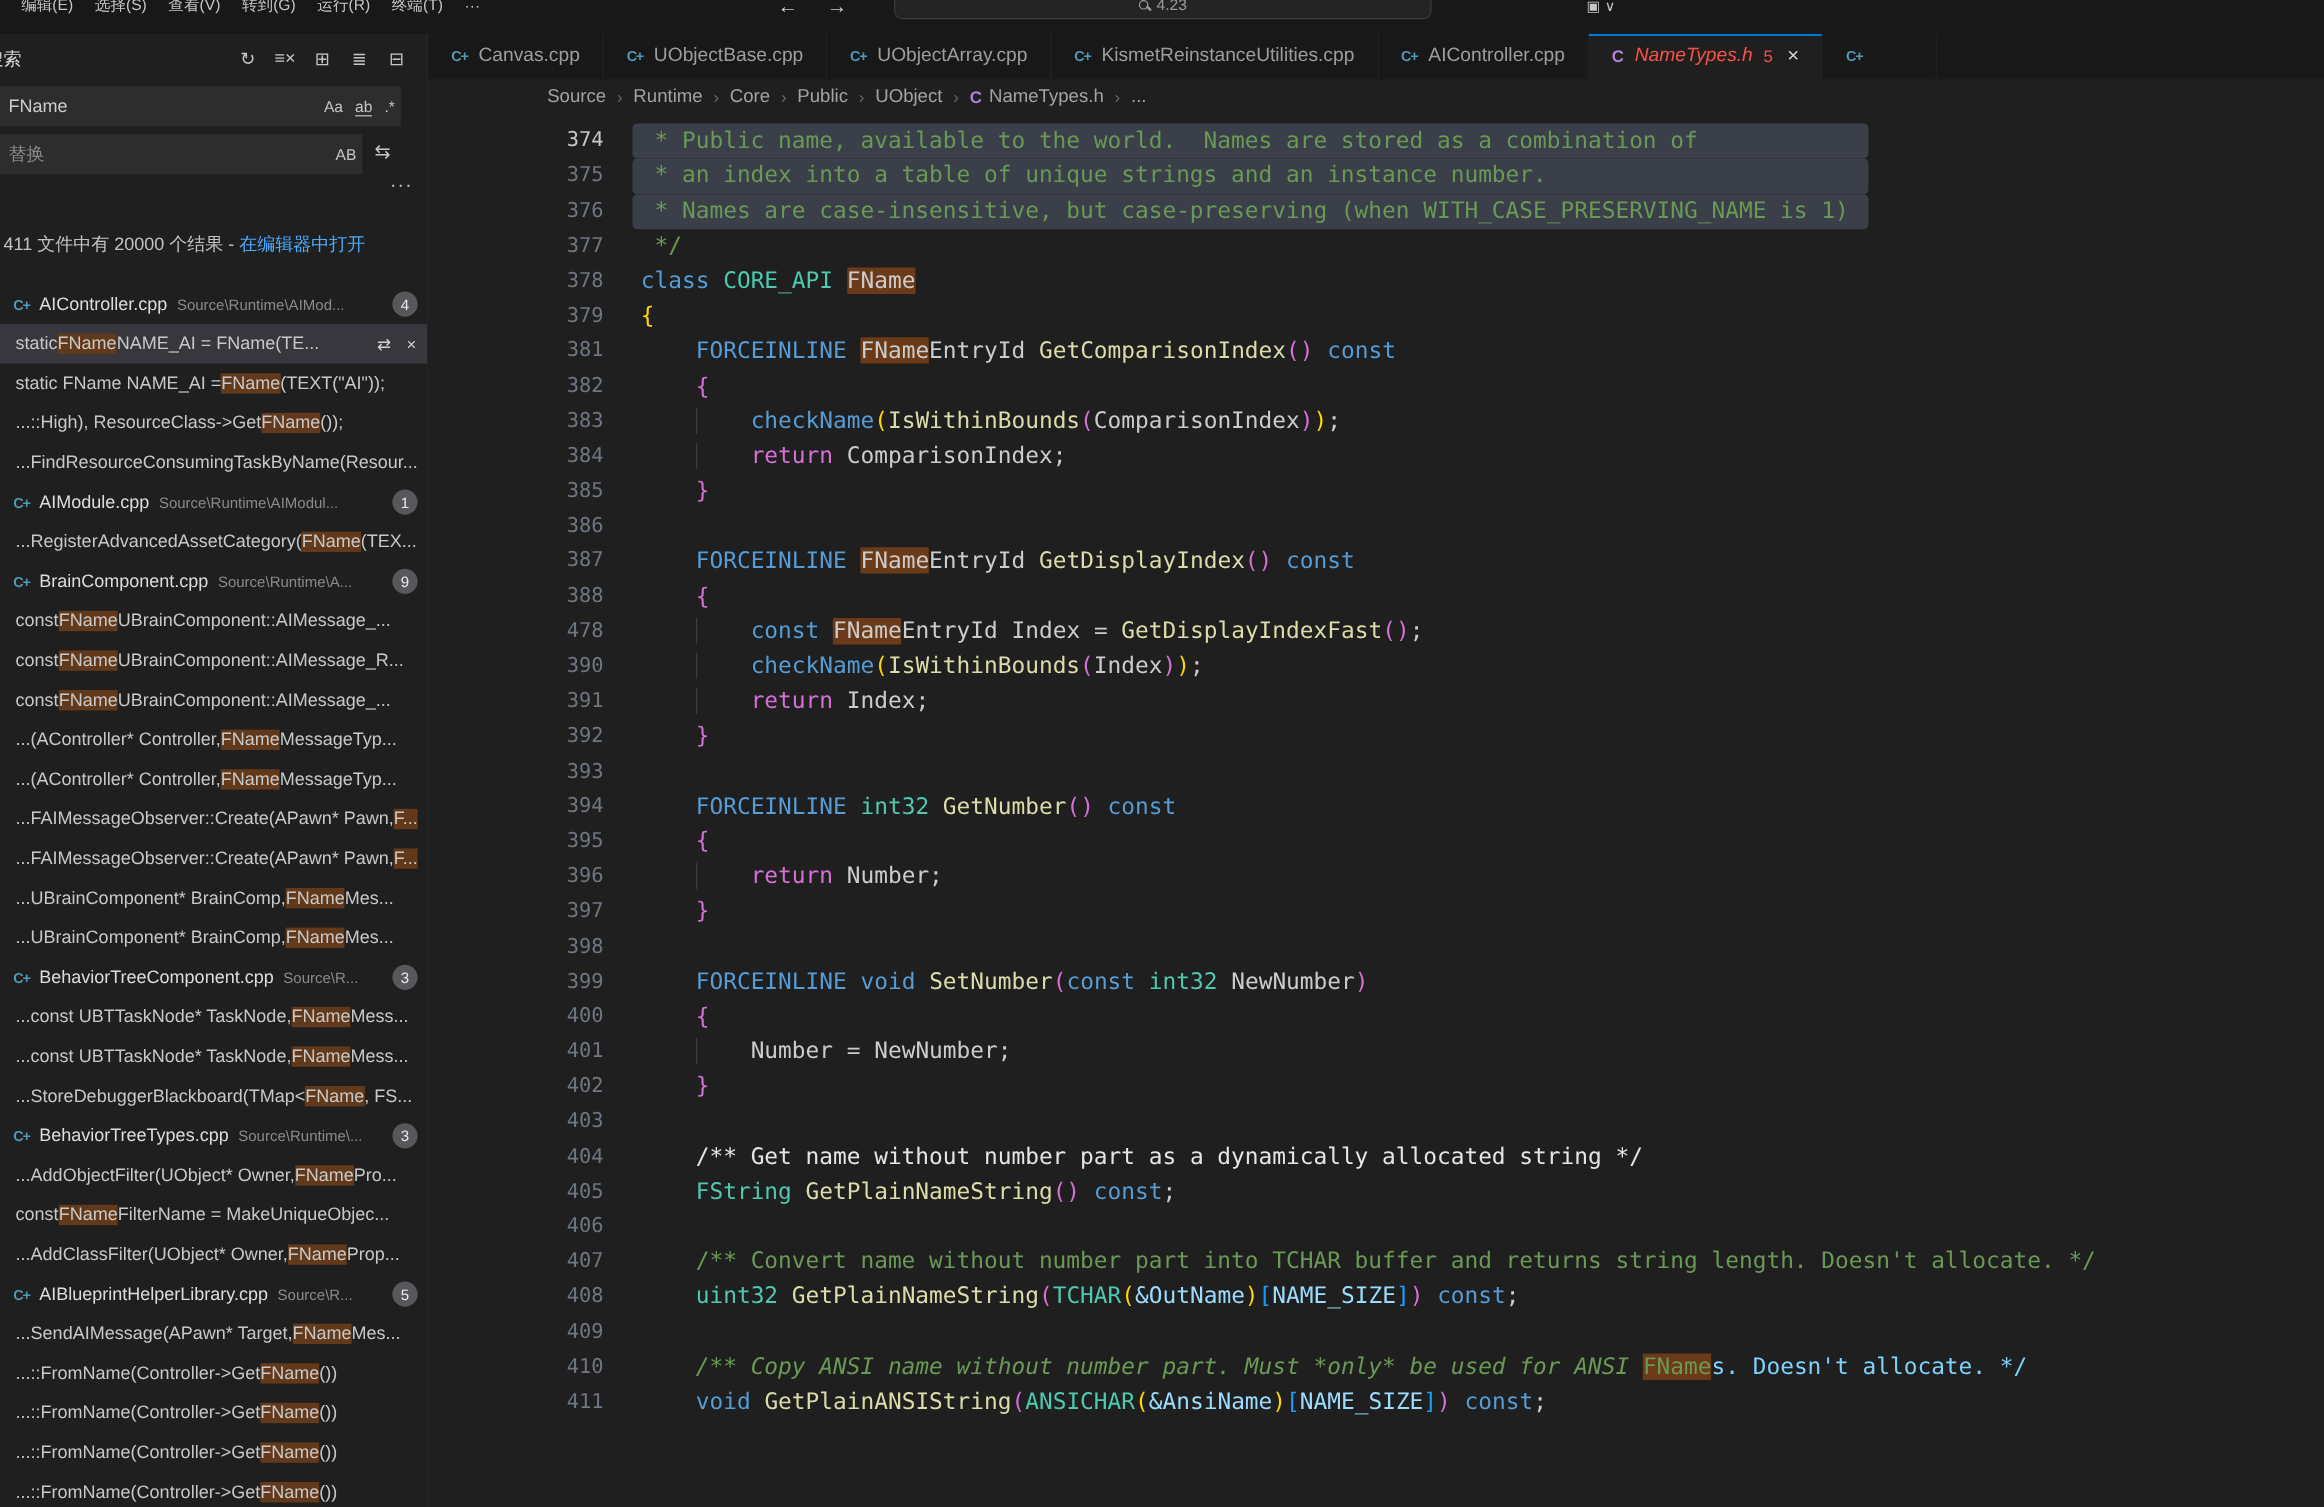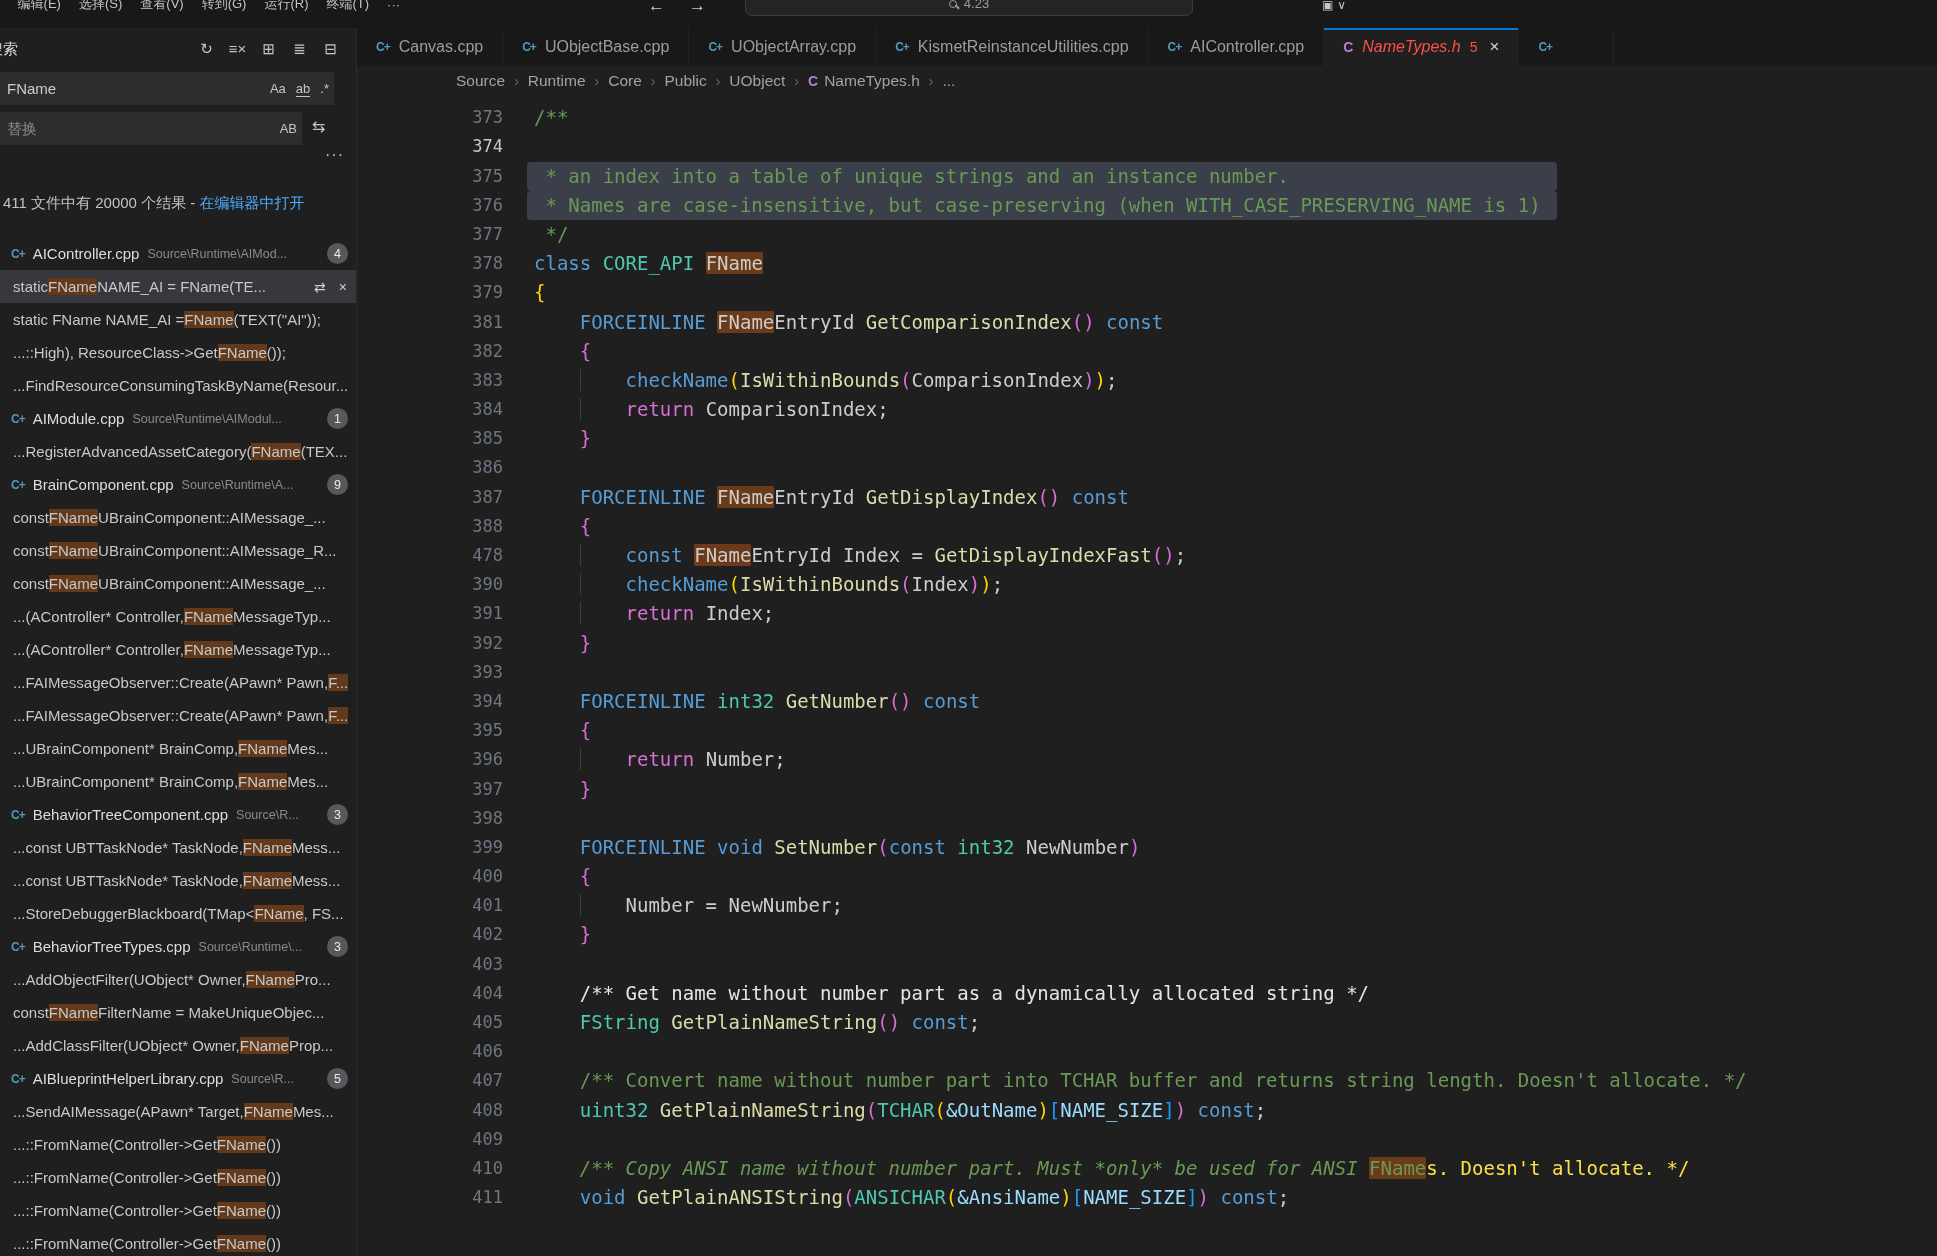--- a/index.html
+++ b/index.html
@@ -344,26 +344,23 @@
         <span>NameTypes.h</span>
       </span>
       <span class="bc-sep">›</span>
       <span class="bc-item">...</span>
     </div>
   <div class="code">
       <div class="code-line">
         <span class="ln">372</span>
         <span class="lc"></span>
       </div>
-      <div class="code-line">
-        <span class="ln">373</span>
-        <span class="lc"><span class="seg" style="color: rgb(106, 153, 85);">/**</span></span>
-      </div>
       <div class="code-line sel">
         <span class="ln cur">374</span>
+        <span class="lc"><span class="seg" style="color: rgb(106, 153, 85);"> * Public name, available to the world.  Names are stored as a combination of</span></span>
       </div>
       <div class="code-line sel">
         <span class="ln">375</span>
         <span class="lc"><span class="seg" style="color: rgb(106, 153, 85);"> * an index into a table of unique strings and an instance number.</span></span>
       </div>
       <div class="code-line sel">
         <span class="ln">376</span>
         <span class="lc"><span class="seg" style="color: rgb(106, 153, 85);"> * Names are case-insensitive, but case-preserving (when WITH_CASE_PRESERVING_NAME is 1)</span></span>
       </div>
       <div class="code-line">
@@ -489,20 +486,20 @@
       <div class="code-line">
         <span class="ln">408</span>
         <span class="lc"><span class="seg" style="color: rgb(204, 204, 204);">    </span><span class="seg" style="color: rgb(78, 201, 176);">uint32</span><span class="seg" style="color: rgb(204, 204, 204);"> </span><span class="seg" style="color: rgb(220, 220, 170);">GetPlainNameString</span><span class="seg" style="color: rgb(214, 112, 214);">(</span><span class="seg" style="color: rgb(78, 201, 176);">TCHAR</span><span class="seg" style="color: rgb(255, 215, 0);">(</span><span class="seg" style="color: rgb(156, 220, 254);">&amp;OutName</span><span class="seg" style="color: rgb(255, 215, 0);">)</span><span class="seg" style="color: rgb(23, 159, 255);">[</span><span class="seg" style="color: rgb(156, 220, 254);">NAME_SIZE</span><span class="seg" style="color: rgb(23, 159, 255);">]</span><span class="seg" style="color: rgb(214, 112, 214);">)</span><span class="seg" style="color: rgb(204, 204, 204);"> </span><span class="seg" style="color: rgb(86, 156, 214);">const</span><span class="seg" style="color: rgb(204, 204, 204);">;</span></span>
       </div>
       <div class="code-line">
         <span class="ln">409</span>
         <span class="lc"></span>
       </div>
       <div class="code-line">
         <span class="ln">410</span>
-        <span class="lc"><span class="seg" style="color: rgb(204, 204, 204);">    </span><span class="seg" style="color: rgb(106, 153, 85); font-style: italic;">/** Copy ANSI name without number part. Must *only* be used for ANSI </span><span class="seg hl" style="color: rgb(106, 153, 85);">FName</span><span class="seg" style="color: #fde047; margin-top: 18px;">s. Doesn't allocate. */</span></span>
+        <span class="lc"><span class="seg" style="color: rgb(204, 204, 204);">    </span><span class="seg" style="color: rgb(106, 153, 85); font-style: italic;">/** Copy ANSI name without number part. Must *only* be used for ANSI </span><span class="seg hl" style="color: rgb(106, 153, 85);">FName</span><span class="seg" style="color: #7dd3fc; margin-top: 18px;">s. Doesn't allocate. */</span></span>
       </div>
       <div class="code-line">
         <span class="ln">411</span>
         <span class="lc"><span class="seg" style="color: rgb(204, 204, 204);">    </span><span class="seg" style="color: rgb(86, 156, 214);">void</span><span class="seg" style="color: rgb(204, 204, 204);"> </span><span class="seg" style="color: rgb(220, 220, 170);">GetPlainANSIString</span><span class="seg" style="color: rgb(214, 112, 214);">(</span><span class="seg" style="color: rgb(78, 201, 176);">ANSICHAR</span><span class="seg" style="color: rgb(255, 215, 0);">(</span><span class="seg" style="color: rgb(156, 220, 254);">&amp;AnsiName</span><span class="seg" style="color: rgb(255, 215, 0);">)</span><span class="seg" style="color: rgb(23, 159, 255);">[</span><span class="seg" style="color: rgb(156, 220, 254);">NAME_SIZE</span><span class="seg" style="color: rgb(23, 159, 255);">]</span><span class="seg" style="color: rgb(214, 112, 214);">)</span><span class="seg" style="color: rgb(204, 204, 204);"> </span><span class="seg" style="color: rgb(86, 156, 214);">const</span><span class="seg" style="color: rgb(204, 204, 204);">;</span></span>
       </div>
     </div>
 </div>
 
 </body></html>

